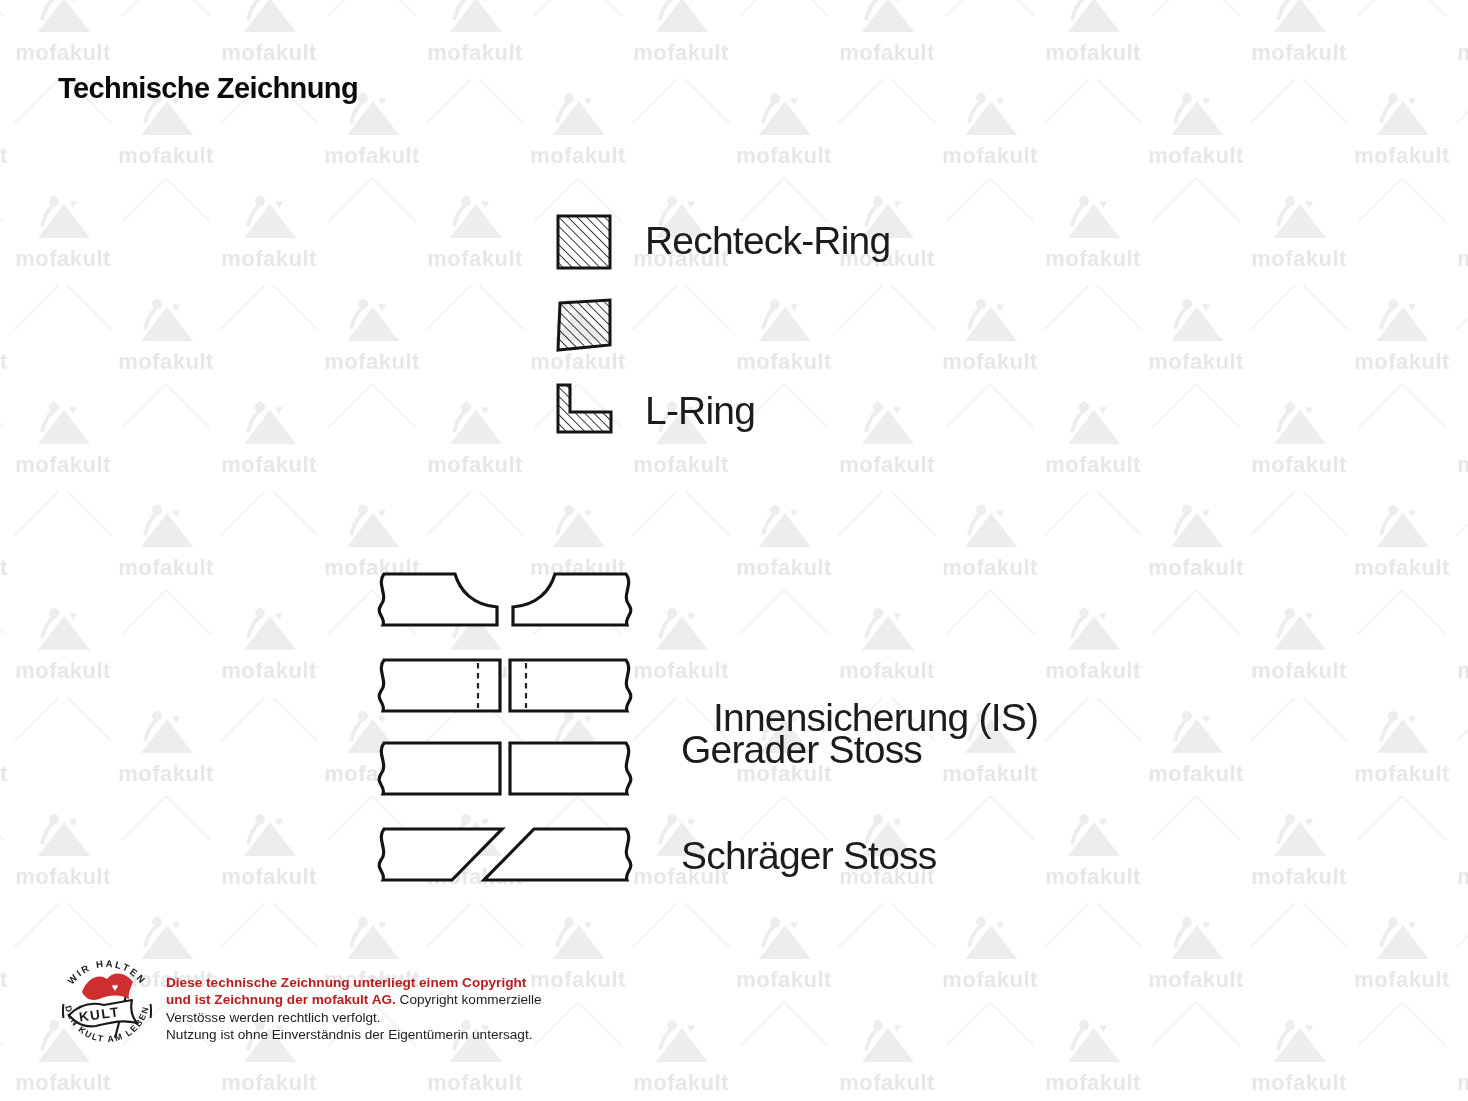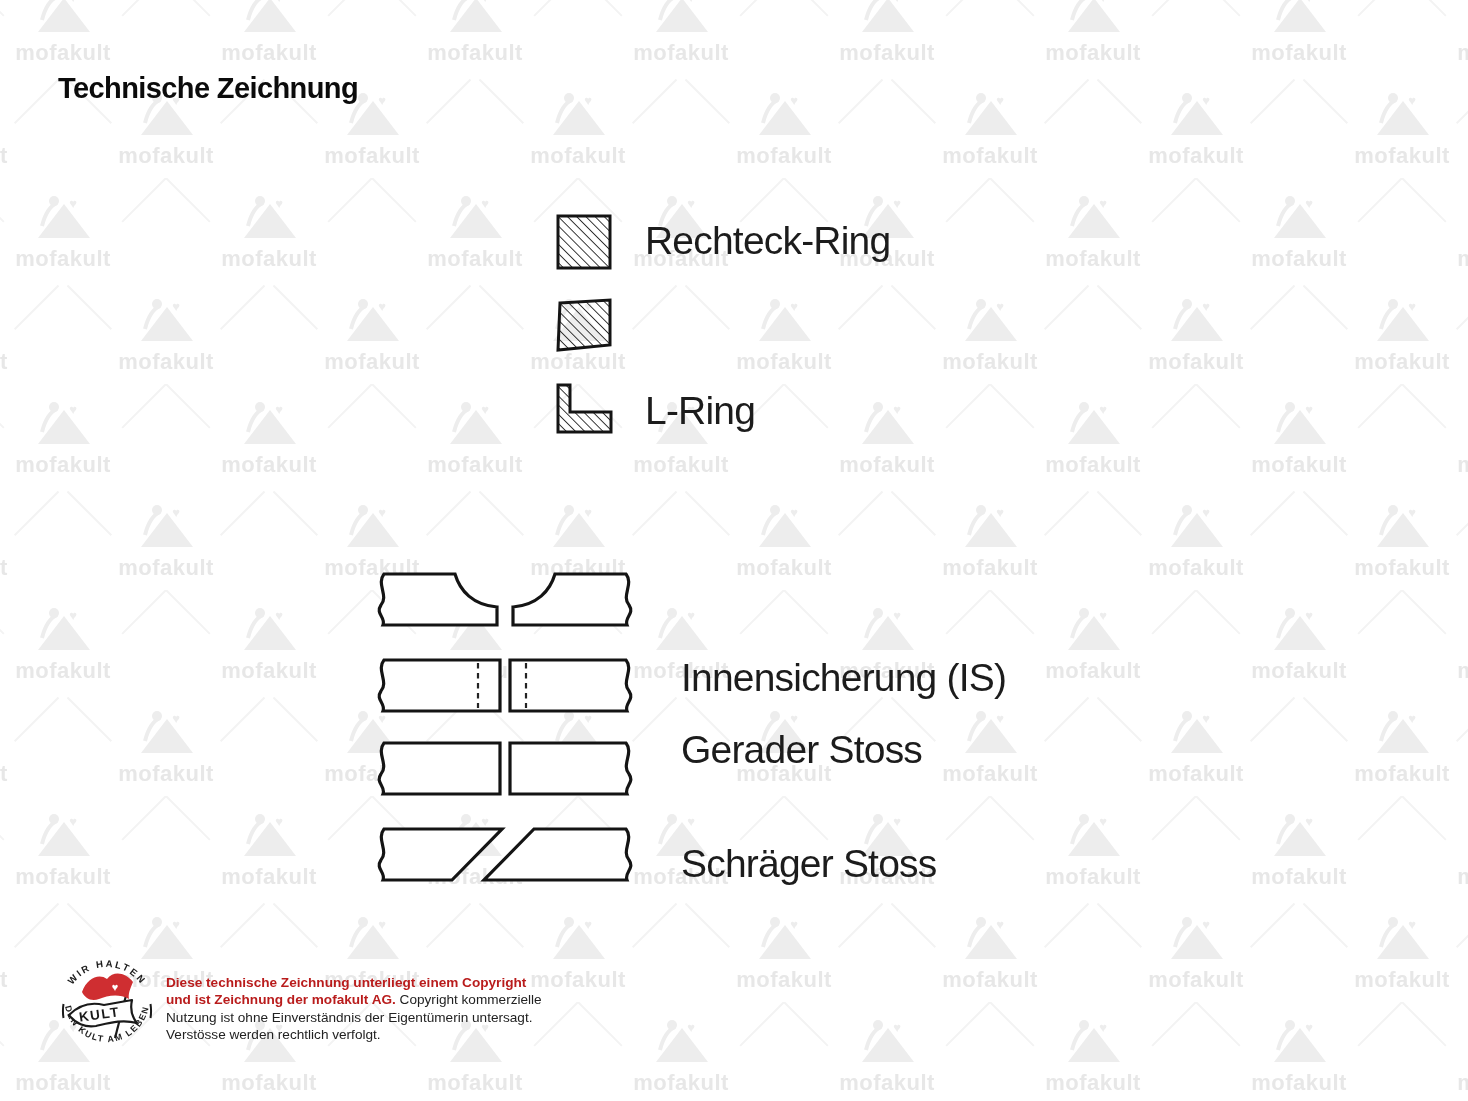--- a/index.html
+++ b/index.html
@@ -85,33 +85,33 @@
     <path d="M 85,5 L 14,5 C 6,15 19,27 11,36 C 5,45 16,48 13,56 L 127,56 L 127,38 C 103,36 90,22 85,5 Z" fill="#ffffff" stroke="#141414" stroke-width="3.2"></path>
     <path d="M 185,5 L 256,5 C 264,15 251,27 259,36 C 265,45 254,48 257,56 L 143,56 L 143,38 C 167,36 180,22 185,5 Z" fill="#ffffff" stroke="#141414" stroke-width="3.2"></path>
   </svg>
 
   <svg class="joint-svg" style="top:655px;" viewBox="0 0 270 62">
     <path d="M 130,5 L 14,5 C 6,15 19,27 11,36 C 5,45 16,48 13,56 L 130,56 Z" fill="#ffffff" stroke="#141414" stroke-width="3.2"></path>
     <path d="M 140,5 L 256,5 C 264,15 251,27 259,36 C 265,45 254,48 257,56 L 140,56 Z" fill="#ffffff" stroke="#141414" stroke-width="3.2"></path>
     <line x1="108" y1="8" x2="108" y2="53" stroke="#242424" stroke-width="2.2" stroke-dasharray="5.5 4.5"></line>
     <line x1="156" y1="8" x2="156" y2="53" stroke="#242424" stroke-width="2.2" stroke-dasharray="5.5 4.5"></line>
   </svg>
-  <div class="legend-label joint-label" style="top:656px;">Innensicherung (IS)</div>
+  <div class="legend-label joint-label" style="top:696px;margin-left:32px;">Innensicherung (IS)</div>
 
   <svg class="joint-svg" style="top:738px;" viewBox="0 0 270 62">
     <path d="M 130,5 L 14,5 C 6,15 19,27 11,36 C 5,45 16,48 13,56 L 130,56 Z" fill="#ffffff" stroke="#141414" stroke-width="3.2"></path>
     <path d="M 140,5 L 256,5 C 264,15 251,27 259,36 C 265,45 254,48 257,56 L 140,56 Z" fill="#ffffff" stroke="#141414" stroke-width="3.2"></path>
   </svg>
   <div class="legend-label joint-label" style="top:728px;">Gerader Stoss</div>
 
   <svg class="joint-svg" style="top:824px;" viewBox="0 0 270 62">
     <path d="M 132,5 L 14,5 C 6,15 19,27 11,36 C 5,45 16,48 13,56 L 82,56 Z" fill="#ffffff" stroke="#141414" stroke-width="3.2"></path>
     <path d="M 164,5 L 256,5 C 264,15 251,27 259,36 C 265,45 254,48 257,56 L 114,56 Z" fill="#ffffff" stroke="#141414" stroke-width="3.2"></path>
   </svg>
-  <div class="legend-label joint-label" style="top:834px;margin-top:8px;">Schräger Stoss</div>
+  <div class="legend-label joint-label" style="top:834px;">Schräger Stoss</div>
 
   <svg id="stamp" width="110" height="110" viewBox="0 0 110 110">
     <defs>
       <path id="arcTop" d="M 14,62 A 42,42 0 1 1 96,62"></path>
       <path id="arcBot" d="M 13,50 A 42.5,42.5 0 0 0 97,50"></path>
     </defs>
     <path d="M 11.5,48 A 44,44 0 0 0 11.5,62" fill="none" stroke="#1a1a1a" stroke-width="2"></path>
     <path d="M 98.5,48 A 44,44 0 0 1 98.5,62" fill="none" stroke="#1a1a1a" stroke-width="2"></path>
     <text class="stamp-arc-text" text-anchor="middle">
       <textPath href="#arcTop" startOffset="50%">WIR HALTEN</textPath>
@@ -127,20 +127,20 @@
   </svg>
 
   <div class="footer-copy">
     <div>
       <span class="b">Diese technische Zeichnung unterliegt einem Copyright</span><span></span>
     </div>
     <div>
       <span class="b">und ist Zeichnung der mofakult AG.</span><span> Copyright kommerzielle</span>
     </div>
     <div>
-      <span class="b"></span><span>Nutzung ist ohne Einverständnis der Eigentümerin untersagt.</span>
+      <span class="b"></span><span>Verstösse werden rechtlich verfolgt.</span>
     </div>
     <div>
-      <span class="b"></span><span>Verstösse werden rechtlich verfolgt.</span>
+      <span class="b"></span><span>Nutzung ist ohne Einverständnis der Eigentümerin untersagt.</span>
     </div>
   </div>
 
 </div>
 
 </body></html>

